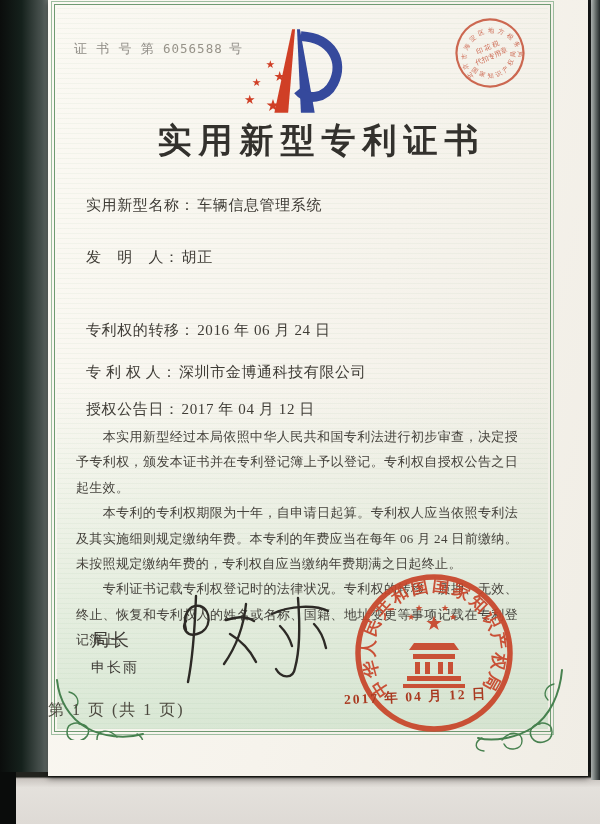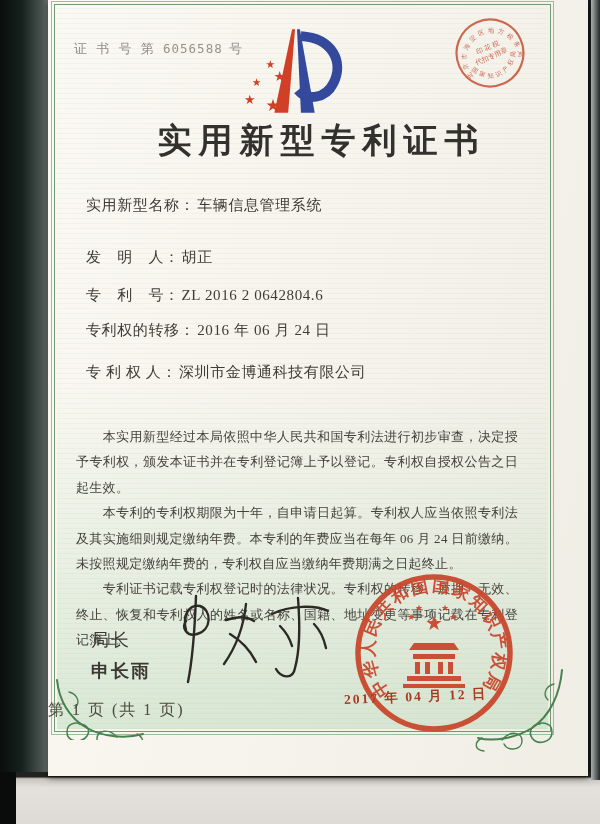--- a/index.html
+++ b/index.html
@@ -41,21 +41,21 @@
   .row{position:absolute;left:38px;font-size:15px;color:#3f3c36;letter-spacing:.6px;white-space:nowrap;}
   .row .lbl{color:#3f3c36;margin-top:13px;}
   .row .val{margin-left:2px;}
   .r1{top:196px}.r2{top:248px}.r3{top:286px}.r4{top:321px}.r5{top:363px}.r6{top:400px}
 
   .paras{position:absolute;left:28px;top:424px;width:442px;}
   .paras p{margin:0;font-size:13px;line-height:25.4px;text-indent:2.05em;
     text-align:justify;color:#45423c;letter-spacing:.3px;}
 
   .juzhang{position:absolute;left:43px;top:628px;font-size:18px;color:#3c3934;letter-spacing:2px;}
-  .signname{position:absolute;left:43px;top:659px;font-size:18px;color:#3c3934;letter-spacing:2px;font-weight:bold;}
+  .signname{position:absolute;left:43px;top:659px;font-size:14px;color:#3c3934;letter-spacing:2px;}
   .signature{position:absolute;left:118px;top:590px;width:180px;height:102px;}
 
   .seal{position:absolute;left:301px;top:568px;width:170px;height:170px;opacity:.93;}
   .seal-date{position:absolute;left:296px;top:688px;font-size:13.5px;letter-spacing:2px;
     color:#a93a21;transform:rotate(-2.5deg);font-weight:700;white-space:nowrap;}
 
   .stamp{position:absolute;left:402px;top:13px;width:80px;height:80px;
     transform:rotate(-24deg);opacity:.82;}
 
   .footer{position:absolute;left:0;width:505px;top:700px;text-align:left;
@@ -116,28 +116,28 @@
     </svg>
 
     <div class="title">实用新型专利证书</div>
 
     <div class="row r1">
       <span class="lbl">实用新型名称：</span><span class="val">车辆信息管理系统</span>
     </div>
     <div class="row r2">
       <span class="lbl">发　明　人：</span><span class="val">胡正</span>
     </div>
-    <div class="row r3">
-      <span class="lbl">专　利　号：</span><span class="val">ZL 2016 2 0642804.6</span>
-    </div>
     <div class="row r4">
       <span class="lbl">专利权的转移：</span><span class="val">2016 年 06 月 24 日</span>
     </div>
     <div class="row r5">
       <span class="lbl">专 利 权 人：</span><span class="val">深圳市金博通科技有限公司</span>
+    </div>
+    <div class="row r6">
+      <span class="lbl">授权公告日：</span><span class="val">2017 年 04 月 12 日</span>
     </div>
 
     <div class="paras">
       <p>本实用新型经过本局依照中华人民共和国专利法进行初步审查，决定授予专利权，颁发本证书并在专利登记簿上予以登记。专利权自授权公告之日起生效。</p>
       <p>本专利的专利权期限为十年，自申请日起算。专利权人应当依照专利法及其实施细则规定缴纳年费。本专利的年费应当在每年 06 月 24 日前缴纳。未按照规定缴纳年费的，专利权自应当缴纳年费期满之日起终止。</p>
       <p>专利证书记载专利权登记时的法律状况。专利权的转移、质押、无效、终止、恢复和专利权人的姓名或名称、国籍、地址变更等事项记载在专利登记簿上。</p>
     </div>
 
     <div class="juzhang">局长</div>
     <div class="signname">申长雨</div>

